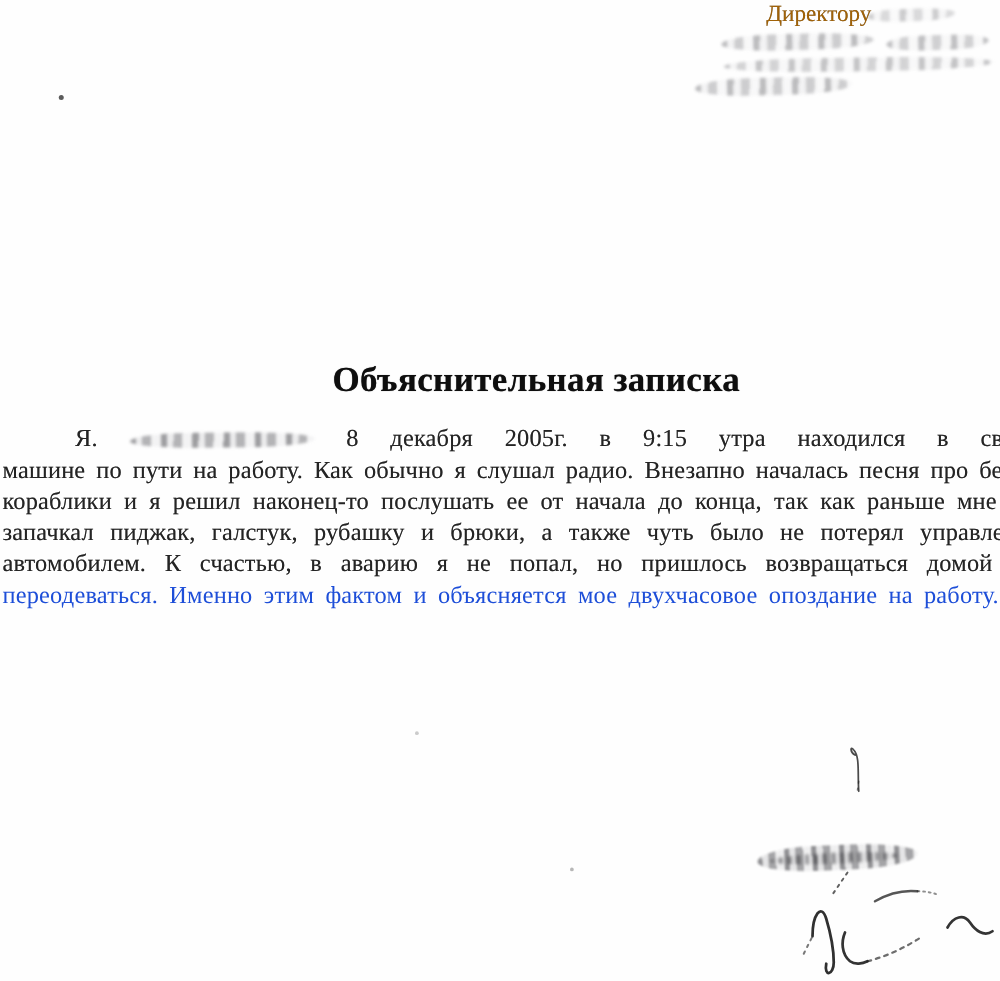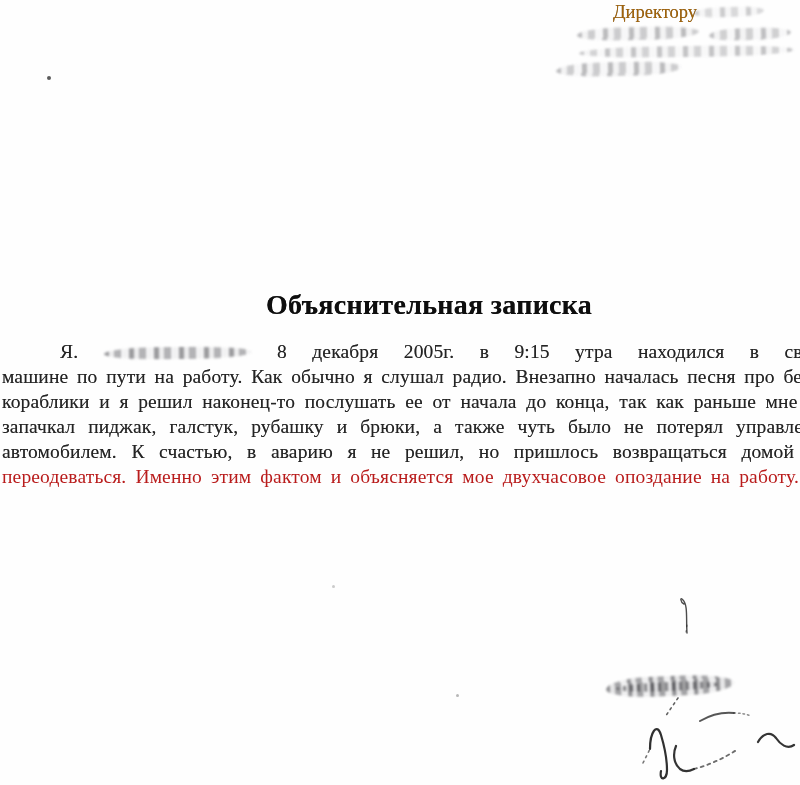--- a/index.html
+++ b/index.html
@@ -93,21 +93,21 @@
     white-space: normal;
   }
   .l1 { width: 830px; text-indent: 58px; }
   .l2 { width: 832px; }
   .l3 { width: 832px; }
   .l4 { width: 756px; }
   .l5 { width: 831px; }
   .l6 { width: 792px; }
   .l7 {
     width: 797px;
-    color: #b91c1c;
+    color: #1d4ed8;
     filter: blur(.35px);
     text-shadow: none;
   }
 
   
   .sig-name {
     left: 606px;
     top: 676px;
     width: 128px;
     height: 20px;
@@ -171,21 +171,21 @@
 
   <div class="body-text">
     <div class="line l1">
       <span>Я.</span>
       <span class="redact-inline"></span>
       <span>8 декабря 2005г. в 9:15 утра находился в своей</span>
     </div>
     <div class="line l2">машине по пути на работу. Как обычно я слушал радио. Внезапно началась песня про белые</div>
     <div class="line l3">кораблики и я решил наконец-то послушать ее от начала до конца, так как раньше мне это</div>
     <div class="line l5">запачкал пиджак, галстук, рубашку и брюки, а также чуть было не потерял управление</div>
-    <div class="line l6">автомобилем. К счастью, в аварию я не решил, но пришлось возвращаться домой</div>
+    <div class="line l6">автомобилем. К счастью, в аварию я не попал, но пришлось возвращаться домой</div>
     <div class="line l7">переодеваться. Именно этим фактом и объясняется мое двухчасовое опоздание на работу.</div>
   </div>
 
   <div>
     <div class="redact sig-name">
       <div class="sig-name-core"></div>
     </div>
     <svg class="sig-svg" width="180" height="200" viewBox="0 0 180 200">
 
       <path d="M67,48 C66,34 68,20 63,15 C60,11 60,17 64,19" stroke-width="1.4" opacity=".8"></path>

